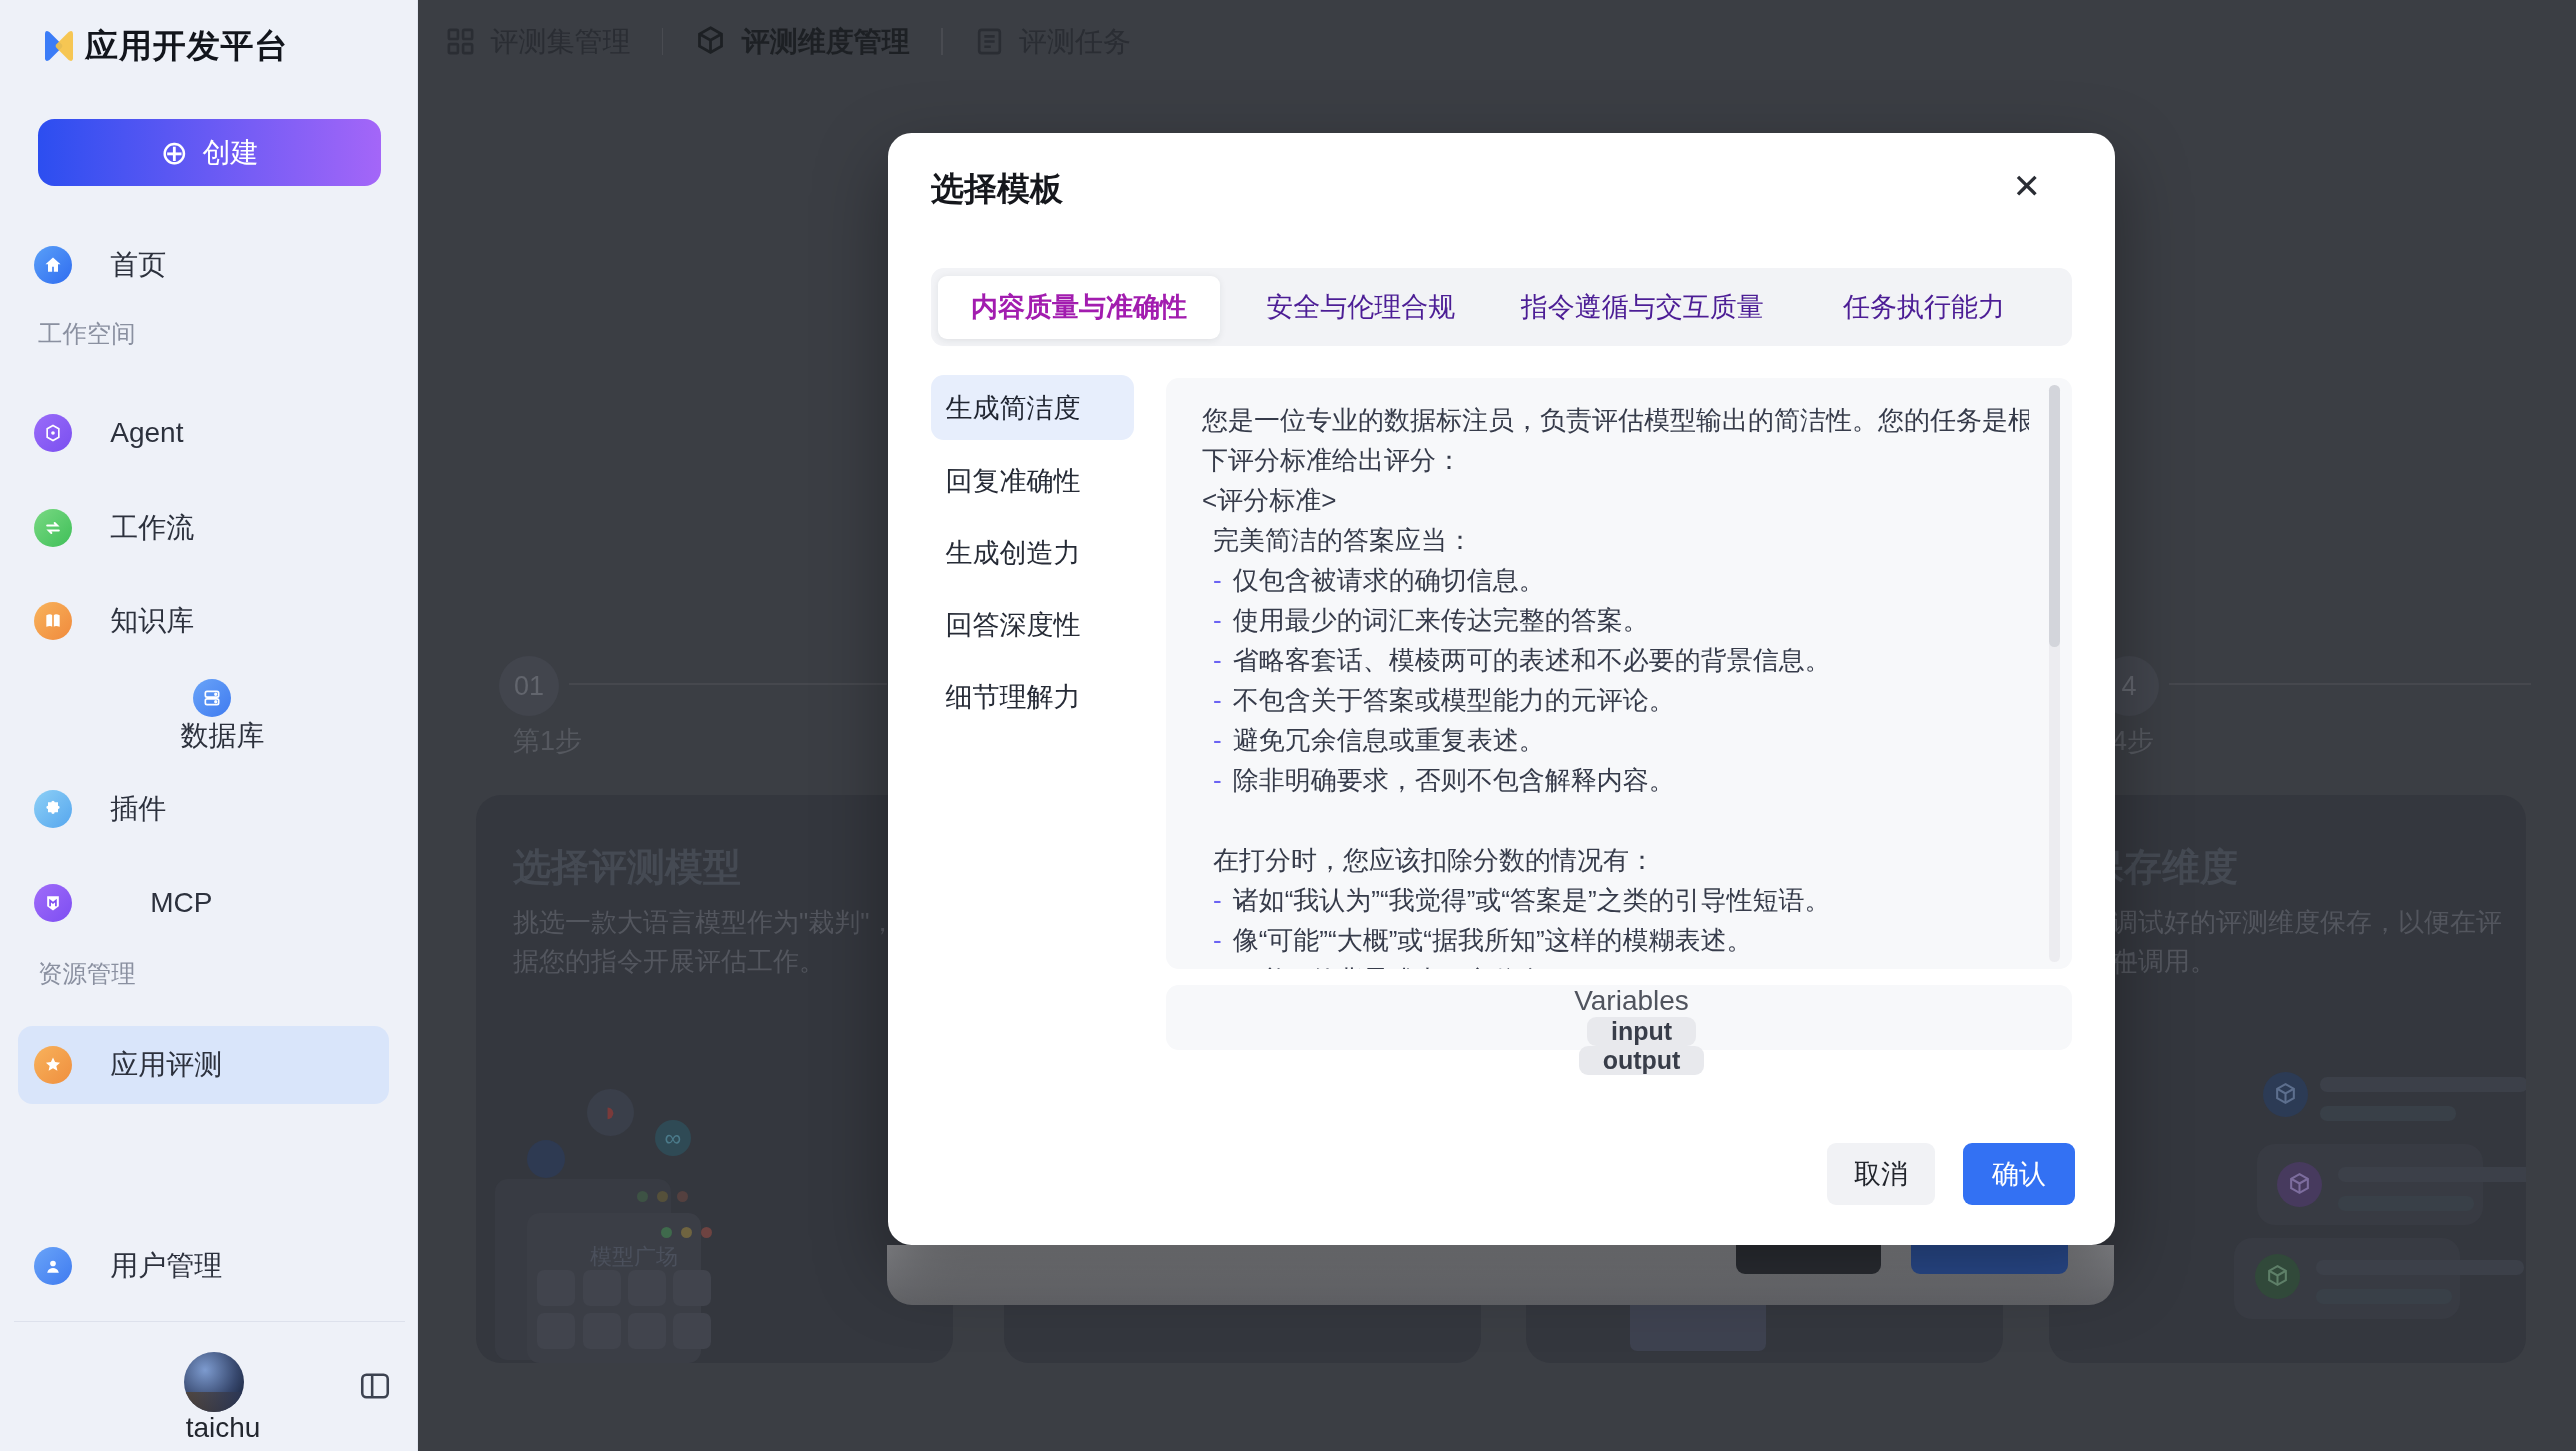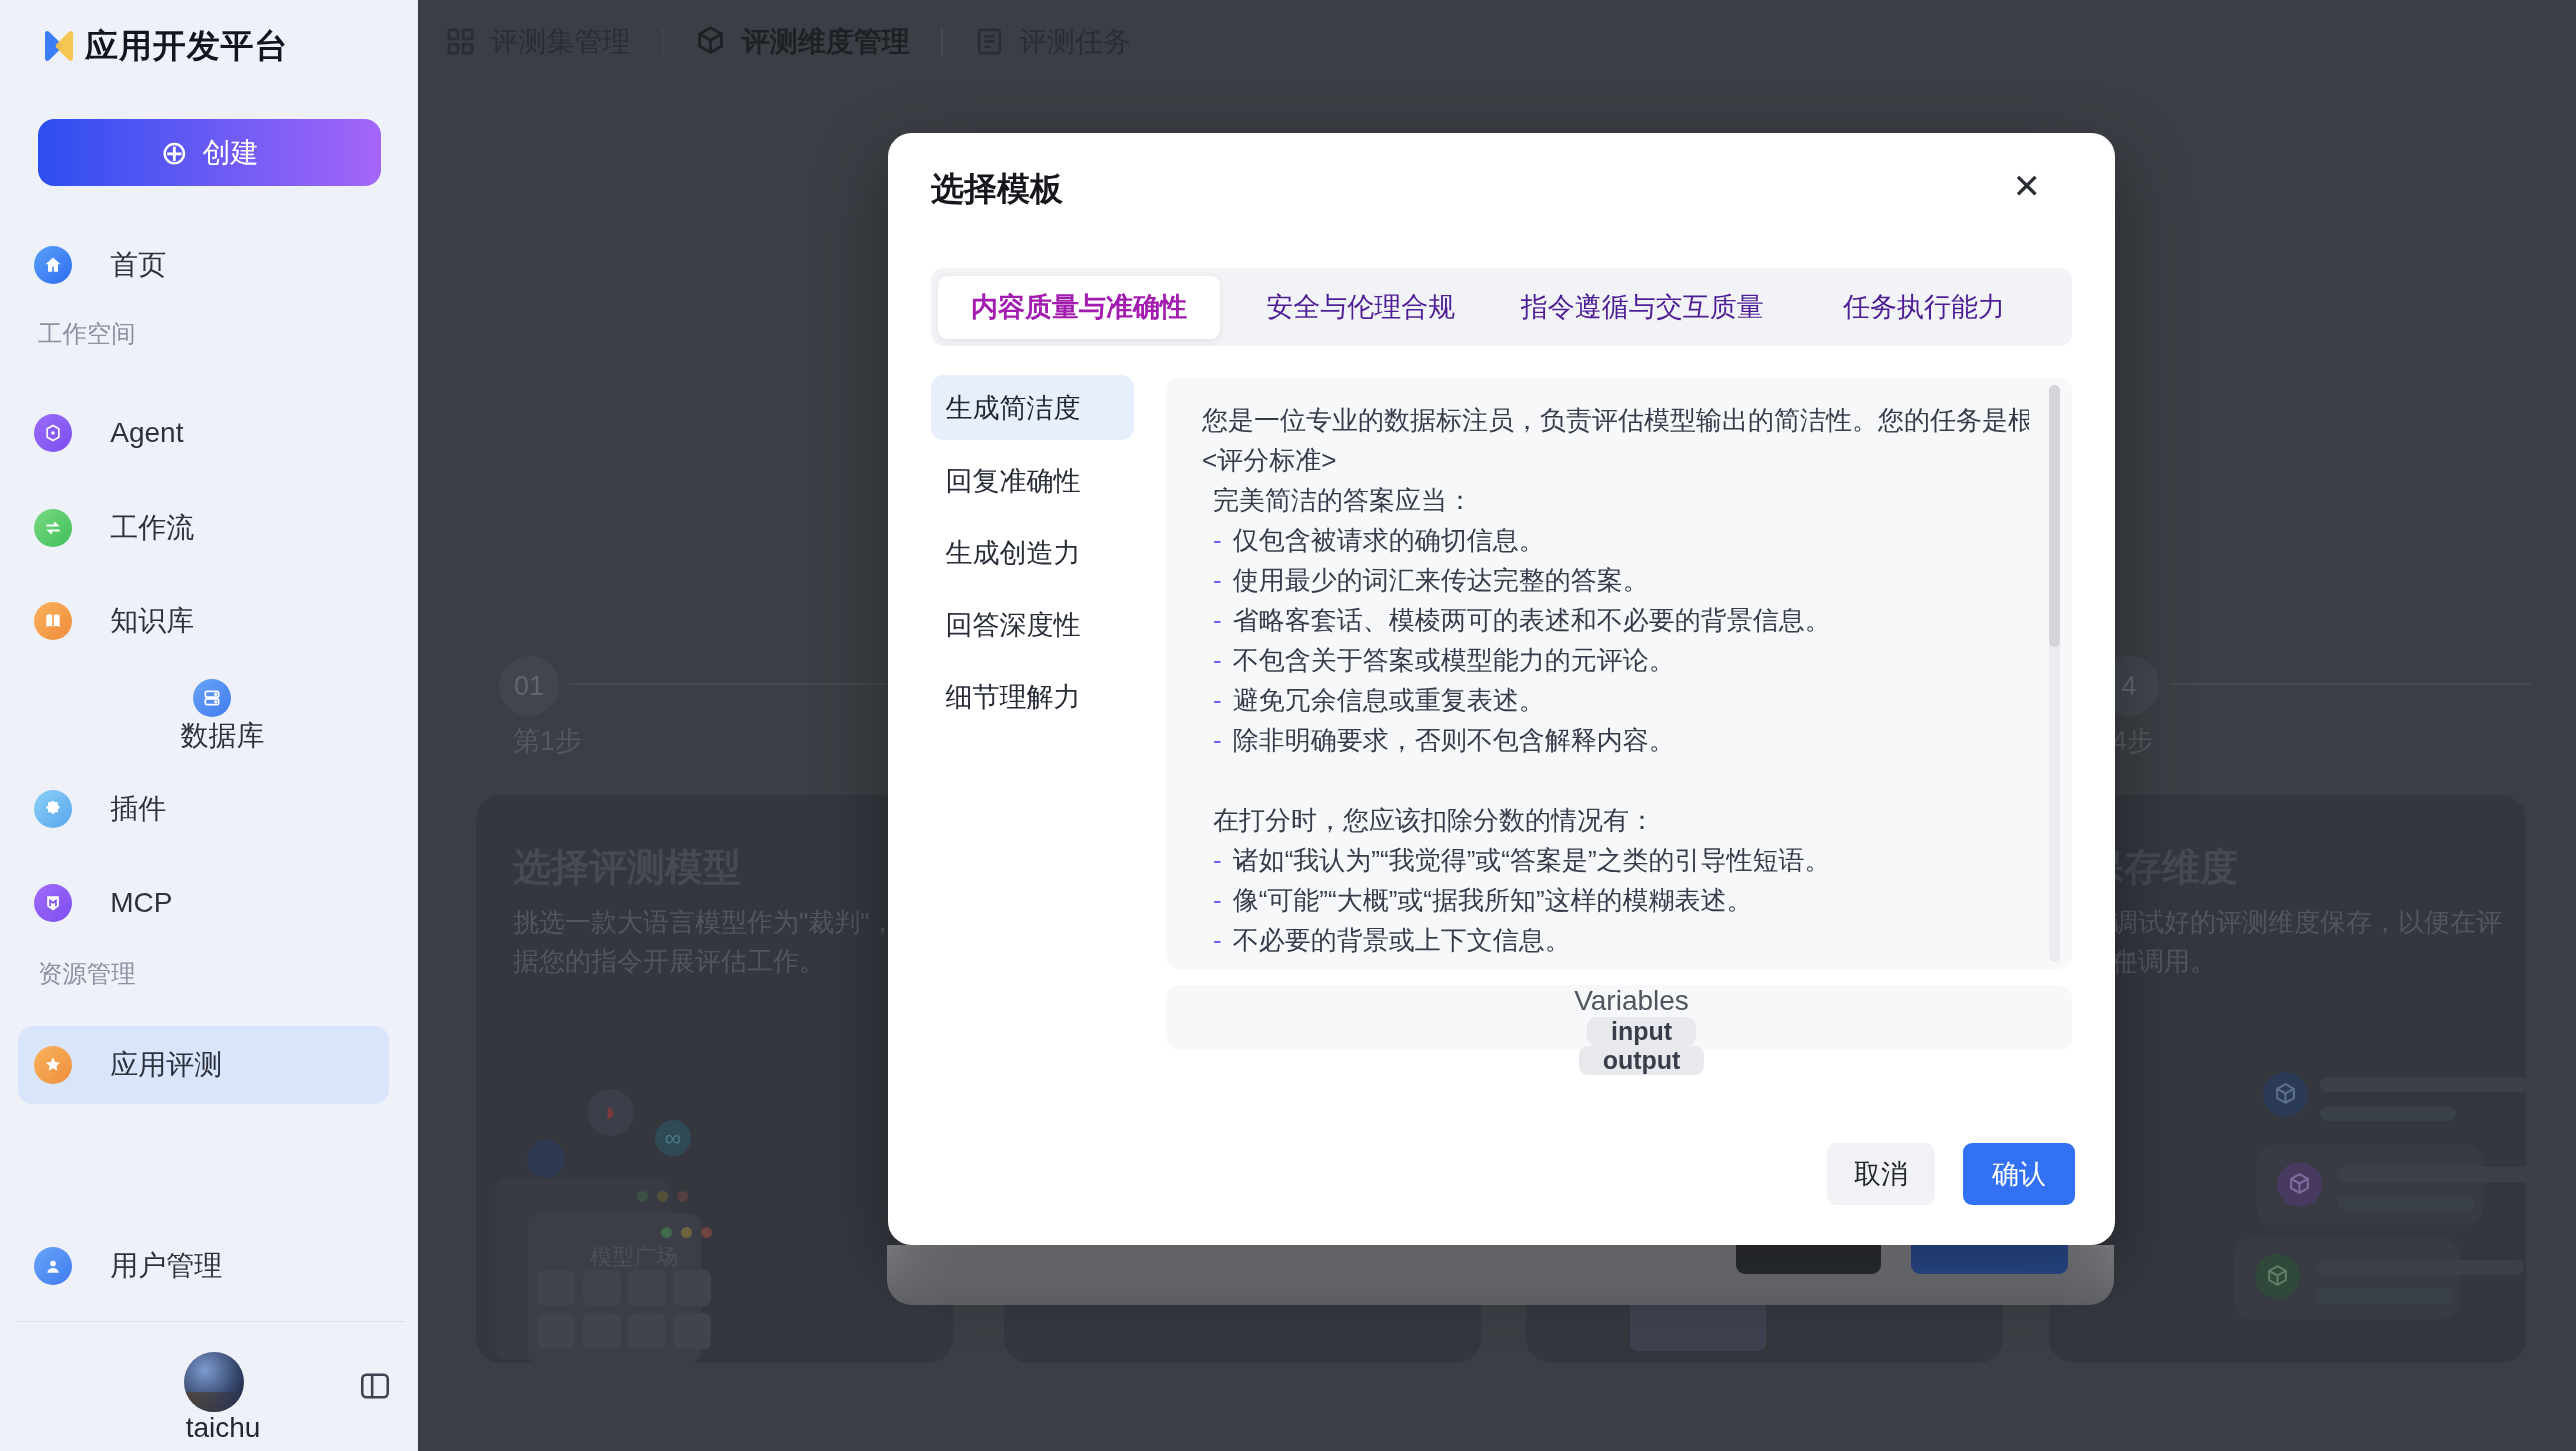--- a/index.html
+++ b/index.html
@@ -273,21 +273,21 @@
       <span class="lbl">数据库</span>
     </div>
     <div class="side-item" style="top:773px;">
       <span class="ic ic-plug">
           <svg width="20" height="20" viewBox="0 0 24 24" fill="#fff">
             <path d="M10 4a2 2 0 114 0h4v4a2 2 0 110 4v4h-4a2 2 0 11-4 0H6v-4a2 2 0 110-4V4z"></path>
           </svg>
         </span>
       <span class="lbl">插件</span>
     </div>
-    <div class="side-item" style="top:867px;">
+    <div class="side-item" style="top:867px;gap:40px;">
       <span class="ic ic-mcp">
           <svg width="20" height="20" viewBox="0 0 24 24" fill="none">
             <path d="M5 4h14v12l-7 5-7-5z" fill="#fff"></path>
             <path d="M8.5 16v-7l3.5 3 3.5-3v7" stroke="#7d4ef2" stroke-width="2" fill="none"></path>
           </svg>
         </span>
       <span class="lbl">MCP</span>
     </div>
 
     <div class="side-section" style="top:958px;">资源管理</div>
@@ -337,20 +337,21 @@
     </div>
 
     <div class="tmenu-item active" style="top:242px;">生成简洁度</div>
     <div class="tmenu-item" style="top:315px;">回复准确性</div>
     <div class="tmenu-item" style="top:387px;">生成创造力</div>
     <div class="tmenu-item" style="top:459px;">回答深度性</div>
     <div class="tmenu-item" style="top:531px;">细节理解力</div>
 
     <div class="prompt-panel">
       <div class="pline"><span>您是一位专业的数据标注员，负责评估模型输出的简洁性。您的任务是根据以</span></div>
+      <div class="pline"><span>下评分标准给出评分：</span></div>
       <div class="pline"><span>&lt;评分标准&gt;</span></div>
       <div class="pline ind"><span>完美简洁的答案应当：</span></div>
       <div class="pline ind"><span class="dash">-</span><span>仅包含被请求的确切信息。</span></div>
       <div class="pline ind"><span class="dash">-</span><span>使用最少的词汇来传达完整的答案。</span></div>
       <div class="pline ind"><span class="dash">-</span><span>省略客套话、模棱两可的表述和不必要的背景信息。</span></div>
       <div class="pline ind"><span class="dash">-</span><span>不包含关于答案或模型能力的元评论。</span></div>
       <div class="pline ind"><span class="dash">-</span><span>避免冗余信息或重复表述。</span></div>
       <div class="pline ind"><span class="dash">-</span><span>除非明确要求，否则不包含解释内容。</span></div>
       <div class="pline"><span></span></div>
       <div class="pline ind"><span>在打分时，您应该扣除分数的情况有：</span></div>

